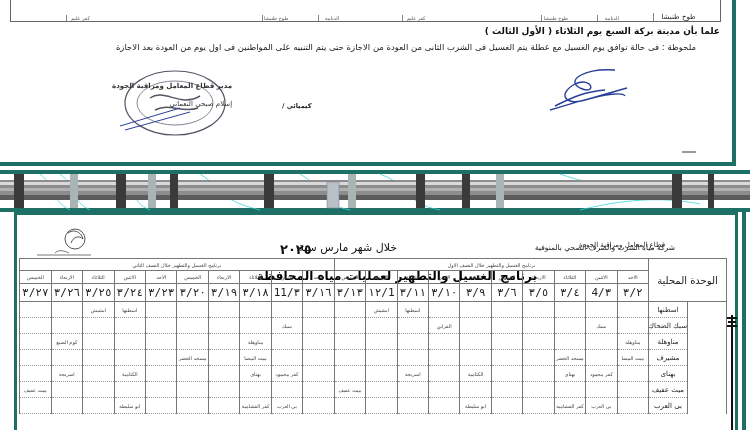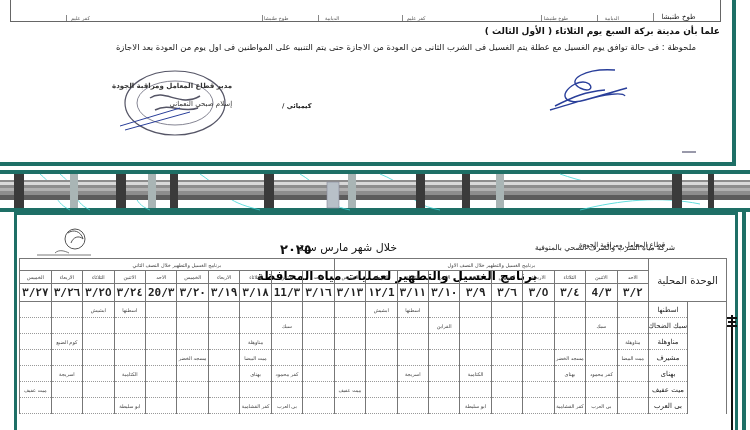--- a/index.html
+++ b/index.html
@@ -55,21 +55,21 @@
   .sector  { position: absolute; right: 70px; top: 26px; direction: rtl; font-size: 7px; color: #222; }
   .title   { position: absolute; right: 198px; top: 10px; direction: rtl; font-size: 12px; font-weight: bold; color: #000000; white-space: nowrap; margin-top: 44px; }
   .subtitle{ position: absolute; right: 338px; top: 26px; direction: rtl; font-size: 11px; font-weight: normal; color: #111; white-space: nowrap; margin-left: 10px; }
   .year    { position: absolute; left: 263px; top: 27px; font-size: 13px; font-weight: bold; color: #111; }
   .logo    { position: absolute; left: 18px; top: 10px; width: 60px; height: 34px; }
 
   .schedule { position: absolute; left: 2px; top: 43px; width: 708px; border-collapse: collapse; direction: rtl; table-layout: fixed; }
   .schedule td, .schedule th { border: 1px solid #777; font-weight: normal; text-align: center; vertical-align: middle; overflow: hidden; white-space: nowrap; }
   .schedule .hdr-half { height: 12px; font-size: 5px; color: #444; }
   .schedule .hdr-day  { height: 13px; font-size: 5px; color: #444; }
-  .schedule .hdr-date { height: 18px; font-size: 11px; font-weight: bold; color: #222; font-family: "DejaVu Sans Mono", monospace; letter-spacing: -1px; }
+  .schedule .hdr-date { height: 18px; font-size: 11px; font-weight: normal; color: #222; font-family: "DejaVu Sans Mono", monospace; letter-spacing: -1px; }
   .schedule .unit-head { font-size: 10px; color: #222; width: 78px; }
   .schedule td.row-label { font-size: 7px; color: #222; text-align: center; }
   .schedule tbody td { height: 16px; font-size: 5px; color: #444; border-top: 1px dotted #999; border-bottom: 1px dotted #999; }
   .schedule tbody td.two-line { white-space: normal; line-height: 6px; }
   .schedule .side-col { border-top: none; border-bottom: none; position: relative; width: 20px; }
 
   .side-marker { position: absolute; left: 727px; top: 315px; width: 10px; height: 115px; }
 
   .teal-edge { position: absolute; left: 740px; top: 212px; width: 10px; height: 218px; background: #fff; }
   .teal-edge .line { position: absolute; left: 2px; top: 0; width: 4px; height: 218px; background: #1e6f66; }
@@ -216,21 +216,21 @@
           <th class="hdr-date">٣/٩</th>
           <th class="hdr-date">٣/١٠</th>
           <th class="hdr-date">٣/١١</th>
           <th class="hdr-date">1/١٢</th>
           <th class="hdr-date">٣/١٣</th>
           <th class="hdr-date">٣/١٦</th>
           <th class="hdr-date">٣/11</th>
           <th class="hdr-date">٣/١٨</th>
           <th class="hdr-date">٣/١٩</th>
           <th class="hdr-date">٣/٢٠</th>
-          <th class="hdr-date">٣/20</th>
+          <th class="hdr-date">٣/٢٣</th>
           <th class="hdr-date">٣/٢٤</th>
           <th class="hdr-date">٣/٢٥</th>
           <th class="hdr-date">٣/٢٦</th>
           <th class="hdr-date">٣/٢٧</th>
         </tr>
       </thead>
     <tbody id="schedule-body">
         <tr>
           <td class="side-col" rowspan="7"></td>
           <td class="row-label">اسطنها</td>

